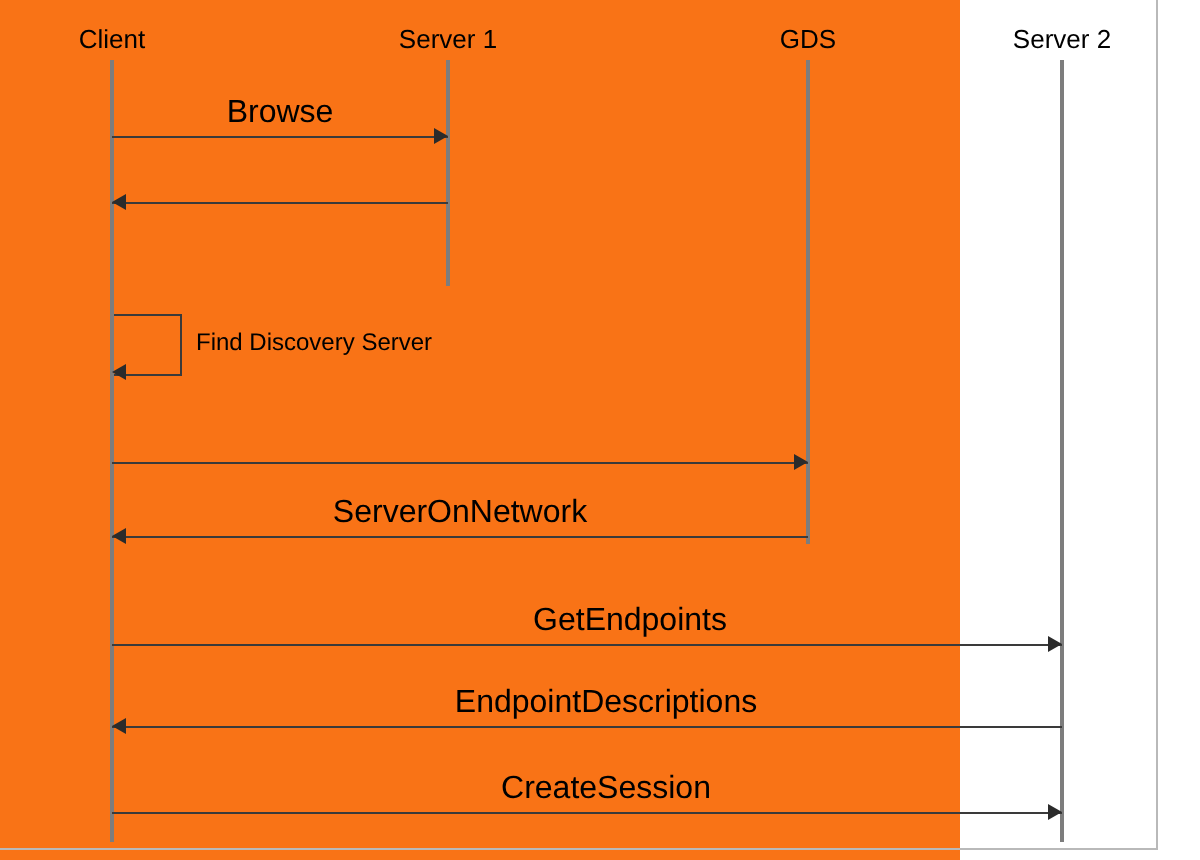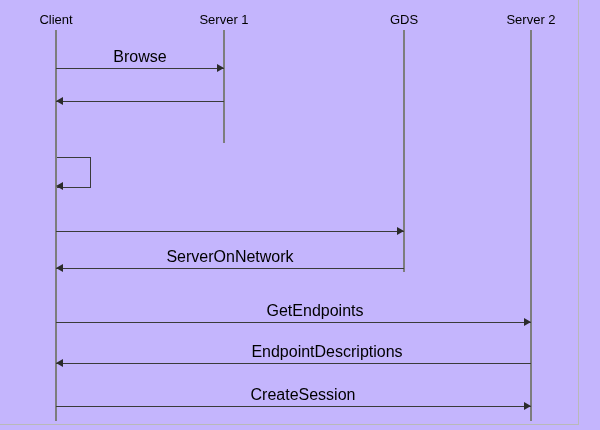--- a/index.html
+++ b/index.html
@@ -10,23 +10,23 @@
   }
   body {
     width: 600px;
     height: 430px;
     overflow: hidden;
     font-family: "Liberation Sans", sans-serif;
     color: #000000;
   }
   #diagram-root {
     position: relative;
-    width: 600px;
+    width: 480px;
     height: 430px;
-    background: #c4b5fd;
+    background: #f97316;
   }
   
   .frame-right {
     position: absolute;
     top: 0;
     left: 578px;
     width: 1px;
     height: 425px;
     background: #b9b9b9;
   }
@@ -119,33 +119,34 @@
 
   <div class="msg-label" style="left:140px; top:50px;">Browse</div>
   <div class="arrow-line" style="left:56px; top:68px; width:168px;"></div>
   <div class="arrow-head right" style="left:217px; top:64px;"></div>
 
   <div class="arrow-line" style="left:56px; top:101px; width:168px;"></div>
   <div class="arrow-head left" style="left:56px; top:97px;"></div>
 
   <div class="selfcall-box" style="left:57px; top:157px; width:33px; height:29px;"></div>
   <div class="arrow-head left" style="left:56px; top:182px;"></div>
+  <div class="selfcall-label" style="left:98px; top:164px;">Find Discovery Server</div>
 
   <div class="arrow-line" style="left:56px; top:231px; width:348px;"></div>
   <div class="arrow-head right" style="left:397px; top:227px;"></div>
 
   <div class="msg-label" style="left:230px; top:250px;">ServerOnNetwork</div>
   <div class="arrow-line" style="left:56px; top:268px; width:348px;"></div>
   <div class="arrow-head left" style="left:56px; top:264px;"></div>
 
   <div class="msg-label" style="left:303px; top:304px;margin-left:12px;">GetEndpoints</div>
   <div class="arrow-line" style="left:56px; top:322px; width:475px;"></div>
   <div class="arrow-head right" style="left:524px; top:318px;"></div>
 
-  <div class="msg-label" style="left:303px; top:345px;margin-left:24px;">EndpointDescriptions</div>
+  <div class="msg-label" style="left:303px; top:345px;">EndpointDescriptions</div>
   <div class="arrow-line" style="left:56px; top:363px; width:475px;"></div>
   <div class="arrow-head left" style="left:56px; top:359px;"></div>
 
   <div class="msg-label" style="left:303px; top:388px;">CreateSession</div>
   <div class="arrow-line" style="left:56px; top:406px; width:475px;"></div>
   <div class="arrow-head right" style="left:524px; top:402px;"></div>
 
 </div>
 
 </body></html>

